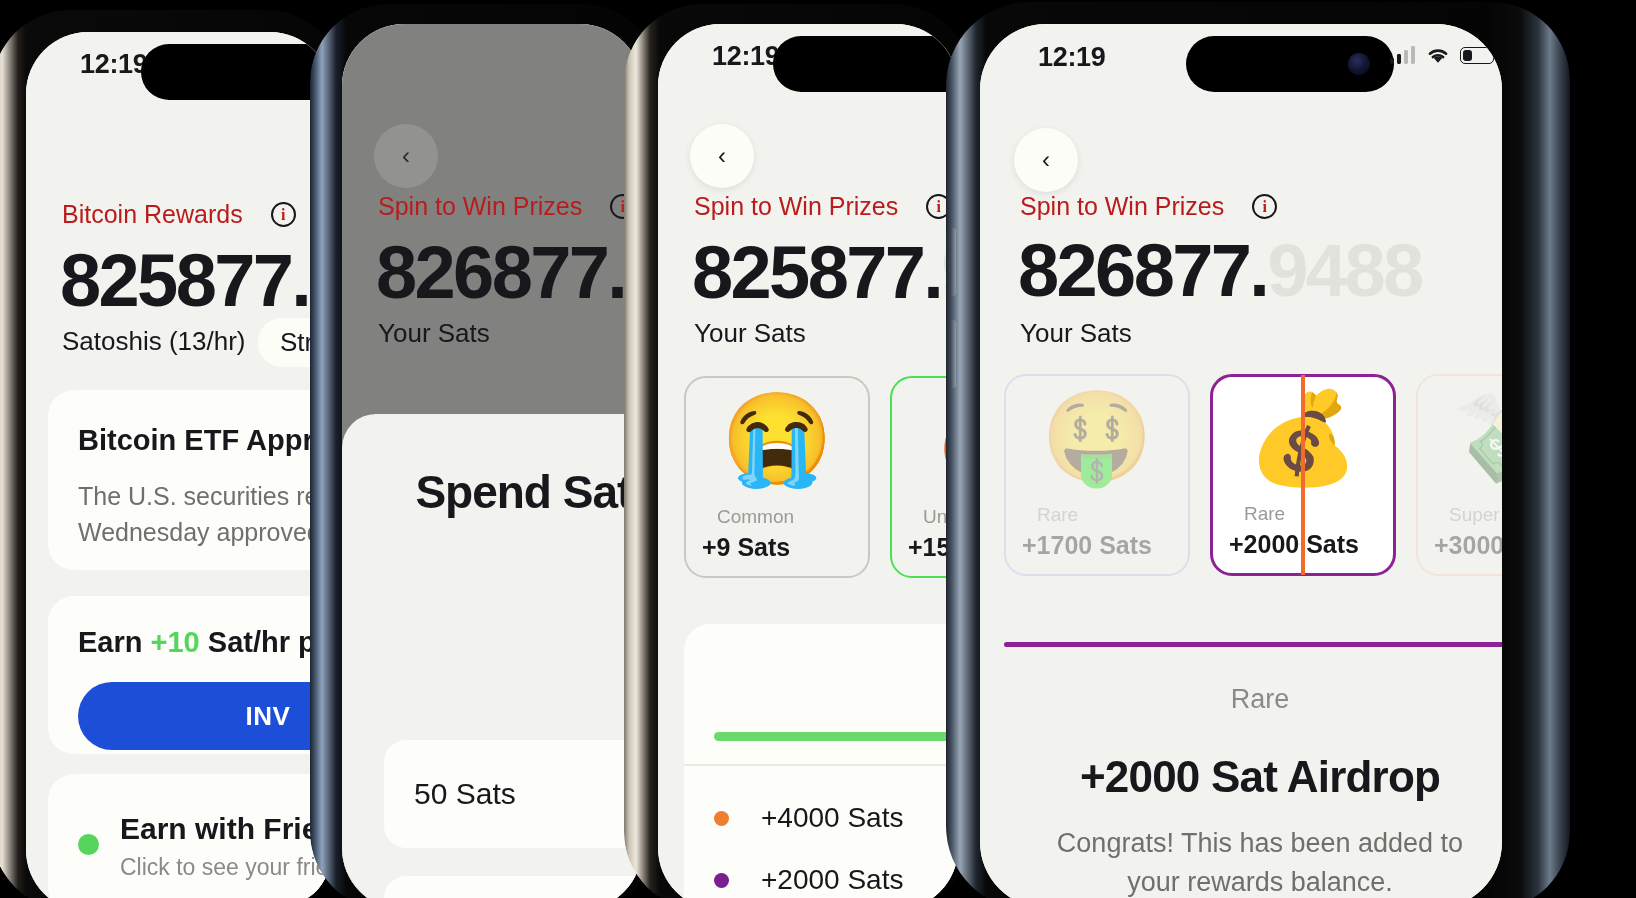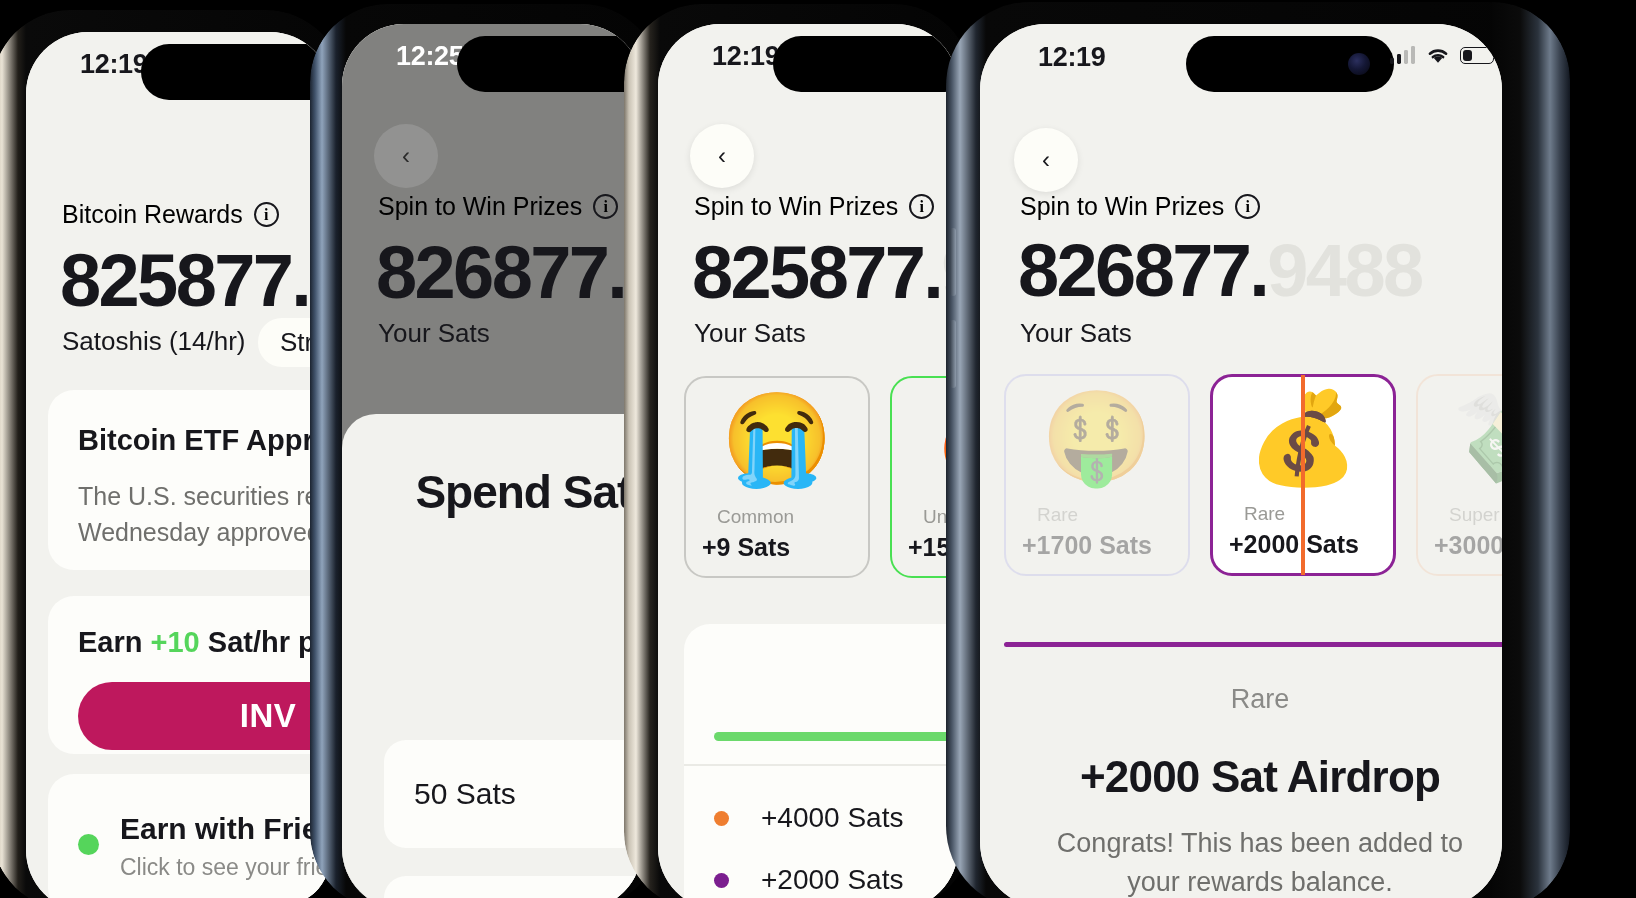--- a/index.html
+++ b/index.html
@@ -81,21 +81,21 @@
   .backbtn {
     position: absolute; left: 32px; top: 100px;
     width: 64px; height: 64px; border-radius: 50%;
     background: #fdfdf8;
     box-shadow: 0 2px 7px rgba(0,0,0,0.09);
     display: flex; align-items: center; justify-content: center;
     color: #17171c; font-size: 24px; line-height: 1;
   }
   .sectionlabel {
     position: absolute; left: 36px;
-    font-size: 25px; color: #000000; display: flex; align-items: center; gap: 11px;
+    font-size: 25px; color: #b91c1c; display: flex; align-items: center; gap: 28px;
     white-space: nowrap;
   }
   .infoicon {
     width: 25px; height: 25px; border-radius: 50%;
     border: 2px solid #17171c;
     display: inline-flex; align-items: center; justify-content: center;
     font-size: 16px; font-weight: 700; font-family: "Liberation Serif", serif;
     line-height: 1;
   }
   .bigbal {
@@ -116,23 +116,23 @@
     padding: 9px 22px; font-size: 26px; color: #17171c; white-space: nowrap;
   }
   .card {
     position: absolute; background: #fdfdfa; border-radius: 26px;
   }
   .card-title { font-size: 29px; font-weight: 700; color: #17171c; white-space: nowrap; }
   .card-body { font-size: 25px; color: #6f6f6c; line-height: 1.5; white-space: nowrap; }
   .earnline { font-size: 29px; font-weight: 700; color: #17171c; white-space: nowrap; }
   .earnline .hl { color: #55d55b; }
   .invite-btn {
-    background: #be185d; border-radius: 34px; height: 68px;
+    background: #1d4ed8; border-radius: 34px; height: 68px;
     display: flex; align-items: center; justify-content: center;
-    color: #ffffff; font-size: 33px; font-weight: 700; letter-spacing: 0.5px;
+    color: #ffffff; font-size: 26px; font-weight: 700; letter-spacing: 0.5px;
   }
   .dot { width: 21px; height: 21px; border-radius: 50%; background: #55d55b; flex: 0 0 auto; }
   .listrow-title { font-size: 30px; font-weight: 700; color: #17171c; white-space: nowrap; }
   .listrow-sub { font-size: 23px; color: #8a8a87; white-space: nowrap; }
 
   
   .dimmer { position: absolute; inset: 0; background: rgba(60,60,58,0.62); }
   .sheet {
     position: absolute; left: 0; right: 0; bottom: 0; top: 390px;
     background: #f2f2ee; border-radius: 34px 34px 0 0;
@@ -205,21 +205,21 @@
 
         <div class="sectionlabel" style="top:168px;">
           <span>Bitcoin Rewards</span>
           <span class="infoicon">i</span>
         </div>
 
         <div class="bigbal" style="top:212px;">
           <span>825877.</span><span class="frac">94</span>
         </div>
 
-        <div class="sublabel" style="top:294px;">Satoshis (14/hr)</div>
+        <div class="sublabel" style="top:294px;">Satoshis (13/hr)</div>
         <div class="chip" style="left:232px; top:286px;">Streak x1</div>
 
         <div class="card" style="left:22px; top:358px; width:390px; height:180px;">
           <div class="card-title" style="position:absolute;left:30px;top:34px;">Bitcoin ETF Approved</div>
           <div class="card-body" style="position:absolute;left:30px;top:88px;">The U.S. securities regulato</div>
           <div class="card-body" style="position:absolute;left:30px;top:124px;">Wednesday approved the fi</div>
         </div>
 
         <div class="card" style="left:22px; top:564px; width:390px; height:158px;">
           <div class="earnline" style="position:absolute;left:30px;top:30px;">
@@ -237,24 +237,20 @@
       </div>
     </div>
   </div>
 
   <div class="phone" style="left:310px; top:4px; width:350px; height:906px;">
     <div class="frame-outer" style="background:linear-gradient(90deg,#1c2430 0%,#41536b 5px,#8fa3bb 12px,#1a212c 26px,#070707 36px,#040404 100%);"></div>
     <div class="screen" style="left:32px; top:20px; width:300px; height:886px;">
       <div class="screen-inner" style="width:430px;">
         <div class="dimmer"></div>
 
-        <div class="statusbar">
-          <div class="clock dim">12:25</div>
-          <div class="island"></div>
-        </div>
 
         <div class="backbtn" style="background:rgba(255,255,255,0.14); box-shadow:none; color:#2a2a2a;">‹</div>
 
         <div class="sectionlabel" style="top:168px;">
           <span>Spin to Win Prizes</span>
           <span class="infoicon">i</span>
         </div>
 
         <div class="bigbal" style="top:212px;">
           <span>826877.</span><span class="frac" style="color:#7d7d79;">9</span>

